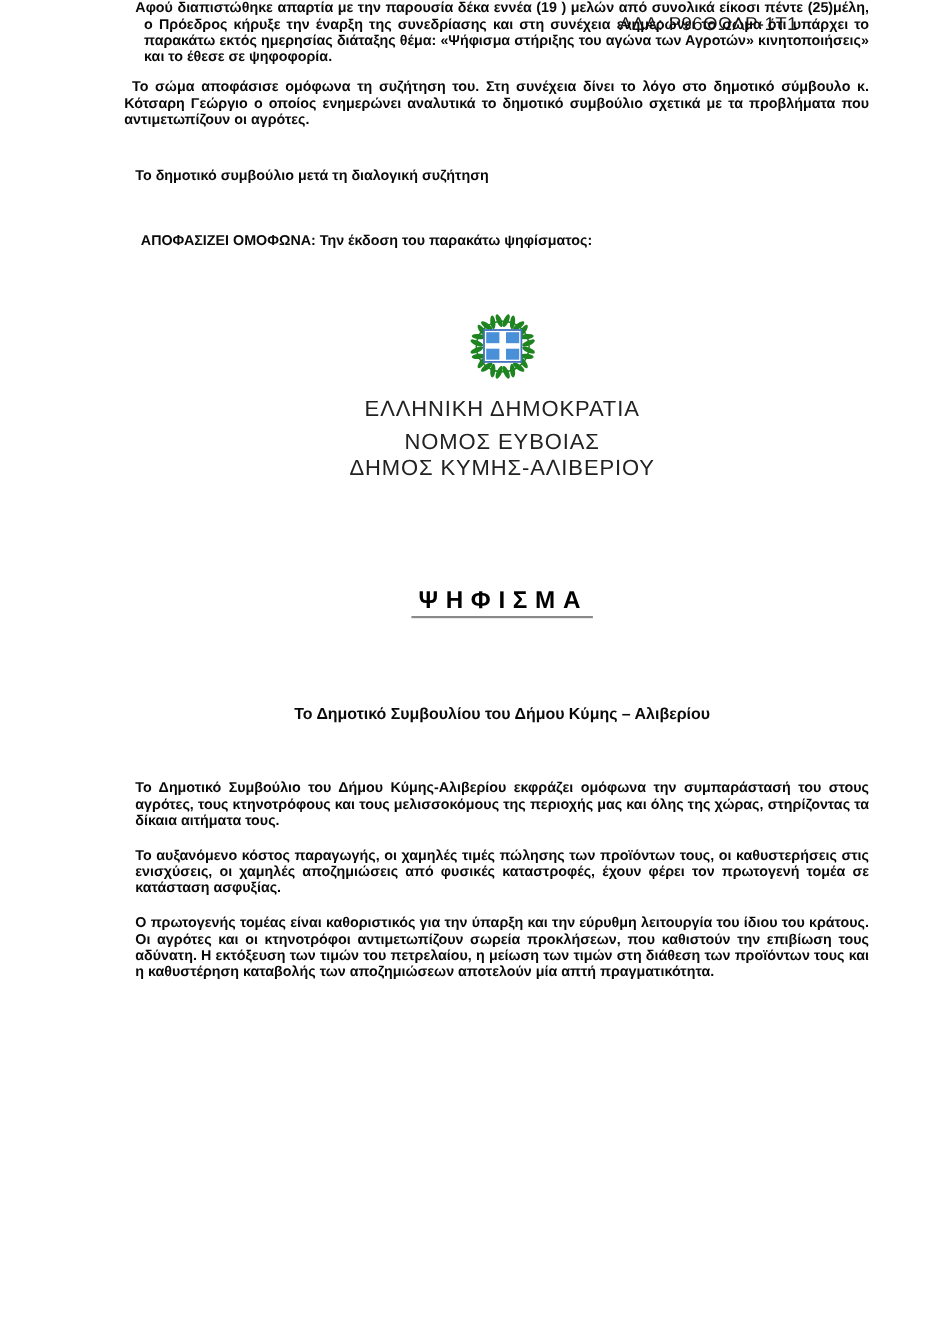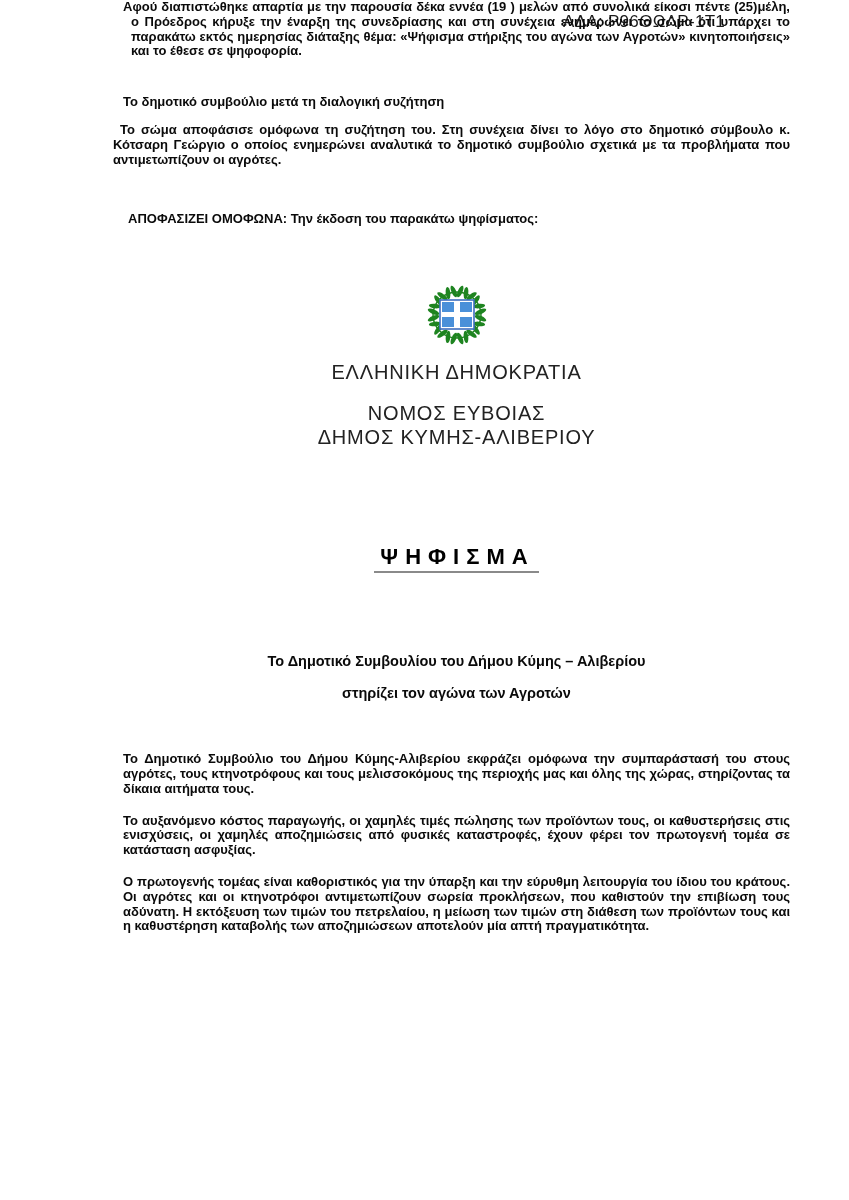--- a/index.html
+++ b/index.html
@@ -30,21 +30,21 @@
   .p-dialog{margin-top:36px;text-align:left;}
   .p-decision{margin-top:45px;margin-left:5px;text-align:left;}
   
   .emblem-wrap{margin-top:57px;text-align:center;}
   .emblem-wrap svg{display:inline-block;vertical-align:top;}
   .lh-line{
     text-align:center;font-weight:400;color:#222;
     font-size:20px;line-height:24px;letter-spacing:0.8px;
   }
   .lh-1{margin-top:14px;}
-  .lh-2{margin-top:17px;}
+  .lh-2{margin-top:6px;}
   .lh-3{}
   
   .res-title-row{margin-top:96px;text-align:center;}
   .res-title{
     display:inline-block;
     font-weight:700;font-size:22px;line-height:24px;
     letter-spacing:7px;color:#000;
     border-bottom:2px solid #8a8a8a;
     padding:0 4px 2px 6px;
   }
@@ -63,23 +63,23 @@
 <body>
 
 <div class="page">
 
   <div class="ada-line">ΑΔΑ: Ρ96ΘΩΛΡ-1Τ1</div>
 
   <div class="content">
 
     <p class="bodytext p-intro1">Αφού διαπιστώθηκε απαρτία με την παρουσία  δέκα εννέα (19 ) μελών από συνολικά είκοσι πέντε (25)μέλη, ο Πρόεδρος κήρυξε την έναρξη της συνεδρίασης και στη συνέχεια  ενημερώνει το σώμα ότι υπάρχει το παρακάτω εκτός ημερησίας διάταξης θέμα: «Ψήφισμα  στήριξης του αγώνα των Αγροτών» κινητοποιήσεις» και το έθεσε σε ψηφοφορία.</p>
 
+    <p class="bodytext p-intro2">Το σώμα αποφάσισε ομόφωνα τη συζήτηση του. Στη συνέχεια  δίνει το λόγο στο δημοτικό σύμβουλο κ. Κότσαρη Γεώργιο  ο οποίος  ενημερώνει  αναλυτικά το δημοτικό συμβούλιο  σχετικά  με τα προβλήματα που αντιμετωπίζουν οι αγρότες.</p>
+
     <p class="bodytext p-dialog">Το δημοτικό συμβούλιο μετά  τη διαλογική συζήτηση</p>
-
-    <p class="bodytext p-intro2">Το σώμα αποφάσισε ομόφωνα τη συζήτηση του. Στη συνέχεια  δίνει το λόγο στο δημοτικό σύμβουλο κ. Κότσαρη Γεώργιο  ο οποίος  ενημερώνει  αναλυτικά το δημοτικό συμβούλιο  σχετικά  με τα προβλήματα που αντιμετωπίζουν οι αγρότες.</p>
 
     <p class="bodytext p-decision">ΑΠΟΦΑΣΙΖΕΙ ΟΜΟΦΩΝΑ: Την έκδοση του παρακάτω ψηφίσματος:</p>
 
     <div class="emblem-wrap">
       <svg width="64" height="62" viewBox="0 0 64 62" aria-hidden="true">
         <defs>
           <g id="lp" fill="#1e8420">
             <ellipse cx="-3.2" cy="-23.5" rx="2.3" ry="6.2" transform="rotate(-24 -3.2 -23.5)"></ellipse>
             <ellipse cx="3.2" cy="-23.5" rx="2.3" ry="6.2" transform="rotate(24 3.2 -23.5)"></ellipse>
           </g>
@@ -109,21 +109,20 @@
 
     <div class="lh-line lh-1">ΕΛΛΗΝΙΚΗ ΔΗΜΟΚΡΑΤΙΑ</div>
     <div class="lh-line lh-2">ΝΟΜΟΣ ΕΥΒΟΙΑΣ</div>
     <div class="lh-line lh-3">ΔΗΜΟΣ ΚΥΜΗΣ-ΑΛΙΒΕΡΙΟΥ</div>
 
     <div class="res-title-row">
       <span class="res-title">ΨΗΦΙΣΜΑ</span>
     </div>
 
     <div class="res-sub res-sub1">Το Δημοτικό Συμβουλίου του Δήμου Κύμης – Αλιβερίου</div>
-    <div class="res-sub res-sub2">στηρίζει τον αγώνα των Αγροτών</div>
 
     <p class="bodytext p-res1">Το Δημοτικό Συμβούλιο του Δήμου Κύμης-Αλιβερίου εκφράζει ομόφωνα την συμπαράστασή του στους αγρότες, τους κτηνοτρόφους και τους μελισσοκόμους της περιοχής μας και όλης της χώρας, στηρίζοντας τα δίκαια αιτήματα τους.</p>
 
     <p class="bodytext p-res2">Το  αυξανόμενο κόστος παραγωγής, οι χαμηλές τιμές πώλησης των προϊόντων τους, οι καθυστερήσεις στις ενισχύσεις, οι χαμηλές αποζημιώσεις από φυσικές καταστροφές, έχουν φέρει τον πρωτογενή τομέα σε   κατάσταση ασφυξίας.</p>
 
     <p class="bodytext p-res3">Ο πρωτογενής τομέας είναι καθοριστικός για την ύπαρξη και την εύρυθμη λειτουργία του ίδιου του κράτους. Οι αγρότες και οι κτηνοτρόφοι αντιμετωπίζουν σωρεία προκλήσεων, που καθιστούν την επιβίωση τους αδύνατη. Η εκτόξευση των τιμών του πετρελαίου, η μείωση των τιμών στη διάθεση των προϊόντων τους και η καθυστέρηση καταβολής των αποζημιώσεων αποτελούν μία απτή πραγματικότητα.</p>
 
 
   </div>
 </div>

